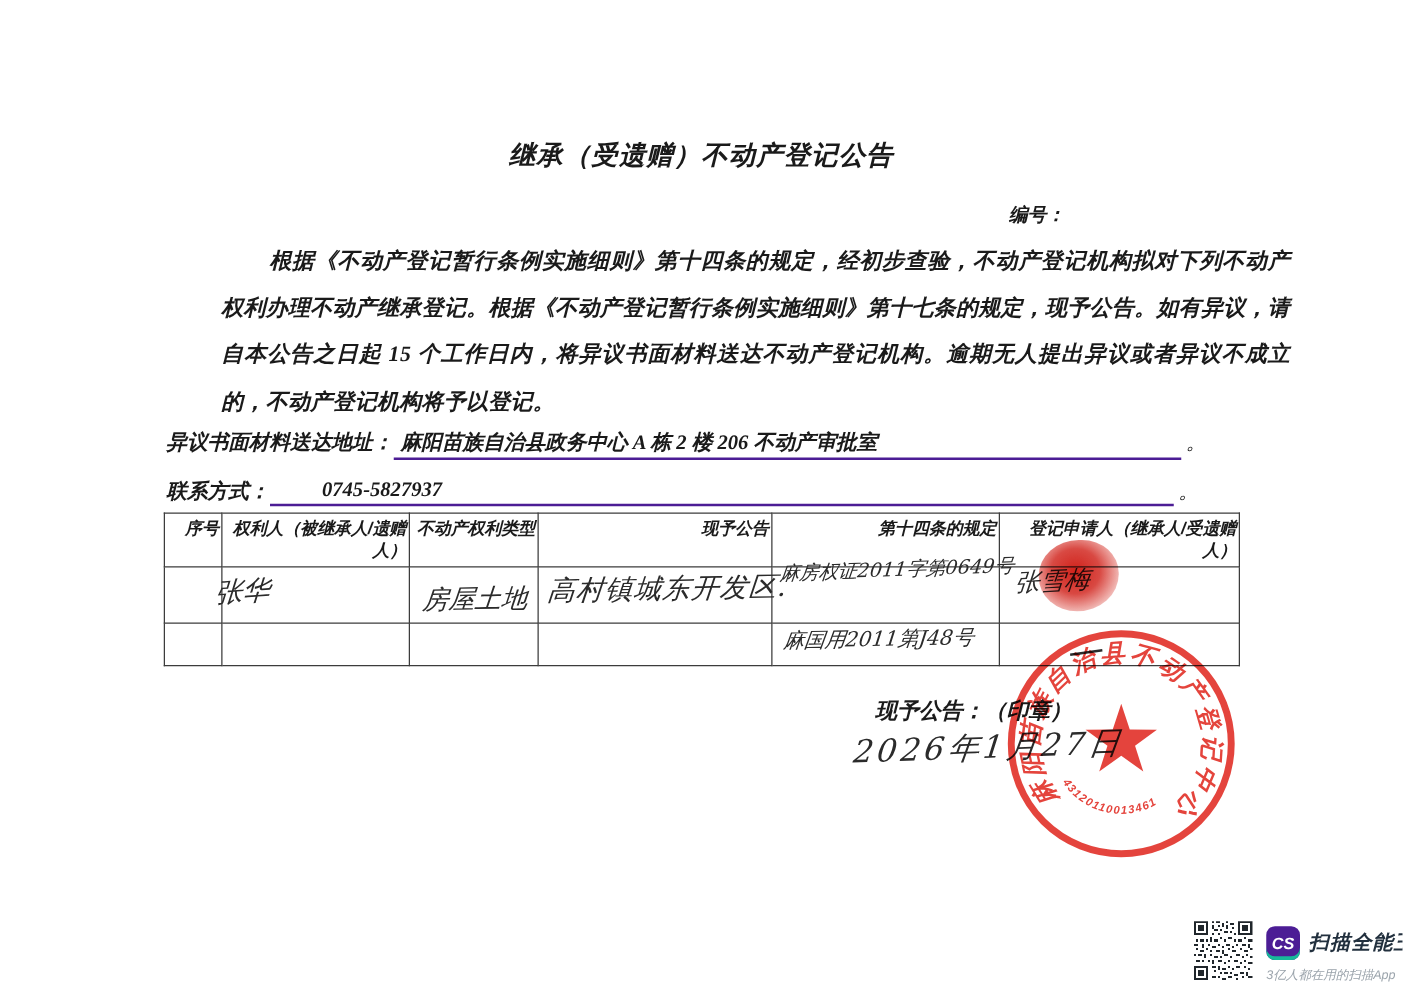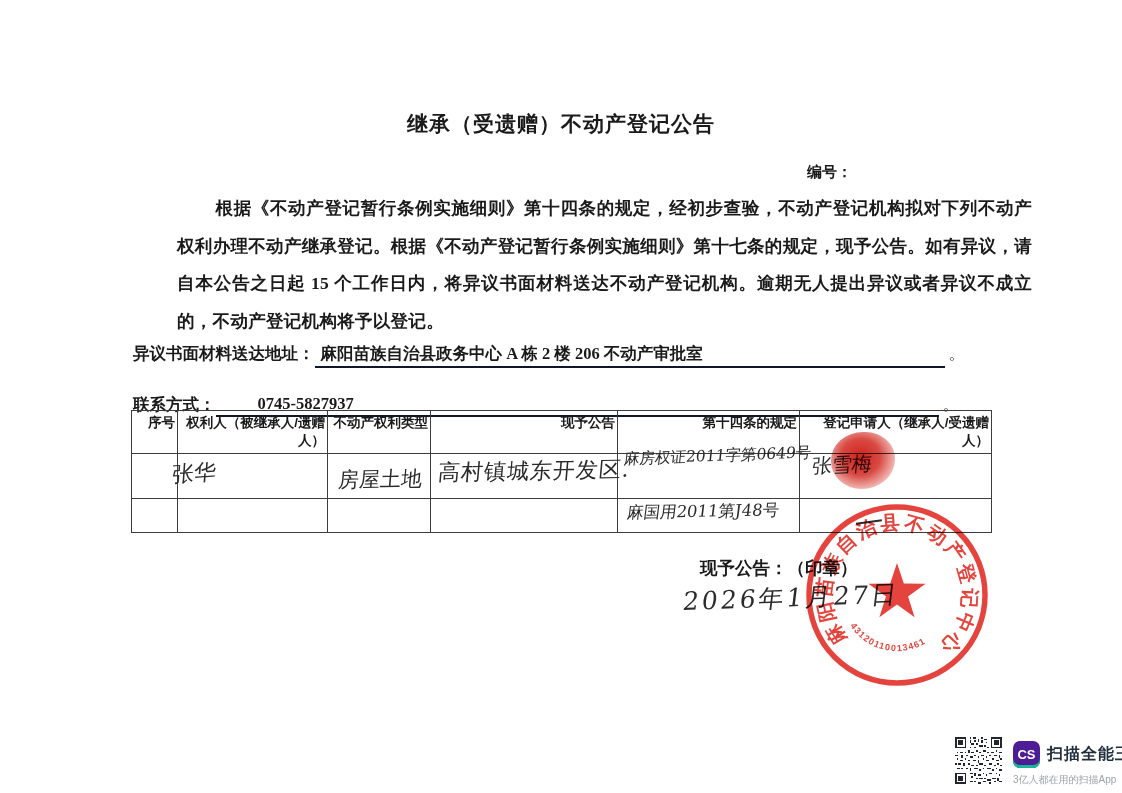--- a/index.html
+++ b/index.html
@@ -1,36 +1,36 @@
 <!DOCTYPE html>
 <html><head>
 <meta charset="utf-8">
 <style>
   * { margin:0; padding:0; box-sizing:border-box; }
   html,body { width:1122px; height:793px; background:#ffffff; overflow:hidden;
     font-family:"Liberation Serif","DejaVu Serif",serif; color:#1a1a1a; }
-  .sheet { position:relative; width:1122px; height:638px; background:#fff; }
+  .sheet { position:relative; width:1122px; height:638px; background:#fff;font-style:italic; }
 
   .doc-title { position:absolute; top:110px; left:0; width:1122px; text-align:center;
     font-size:21px; font-weight:700; letter-spacing:1px; }
 
   .doc-number { position:absolute; top:163px; left:807px; font-size:15px; font-weight:700; }
 
   .body-par { position:absolute; top:190px; left:133px; width:855px;
     font-size:17.5px; font-weight:600; line-height:37.5px; text-align:justify;
     text-indent:2.2em; letter-spacing:0.3px;margin-left:44px; }
 
   .field-line { position:absolute; left:133px; display:flex; align-items:flex-start;
     font-size:16.5px; font-weight:700; }
   .field-line .lbl { white-space:nowrap; }
-  .field-line .val { border-bottom:2px solid #0f172a; flex:1; padding:0 4px 1px 6px;
+  .field-line .val { border-bottom:2px solid #4c1d95; flex:1; padding:0 4px 1px 6px;
     font-weight:700; white-space:nowrap; }
   .field-line .suffix { padding-left:4px; font-weight:400; }
   .addr { top:343px; width:832px; }
-  .phone { top:382px; width:826px;margin-top:12px; }
+  .phone { top:382px; width:826px; }
   .phone .val { padding-left:42px; }
 
   table.reg { position:absolute; top:410px; left:131px; width:860px;
     border-collapse:collapse; table-layout:fixed; }
   table.reg th, table.reg td { border:1.6px solid #3c3c3c; font-size:13.5px;
     font-weight:700; text-align:right; vertical-align:top; padding:3px 2px;
     font-family:"Liberation Sans","DejaVu Sans",sans-serif; overflow:visible; }
   tr.hdr { height:42px; }
   tr.r1 { height:45px; }
   tr.r2 { height:34px; }

